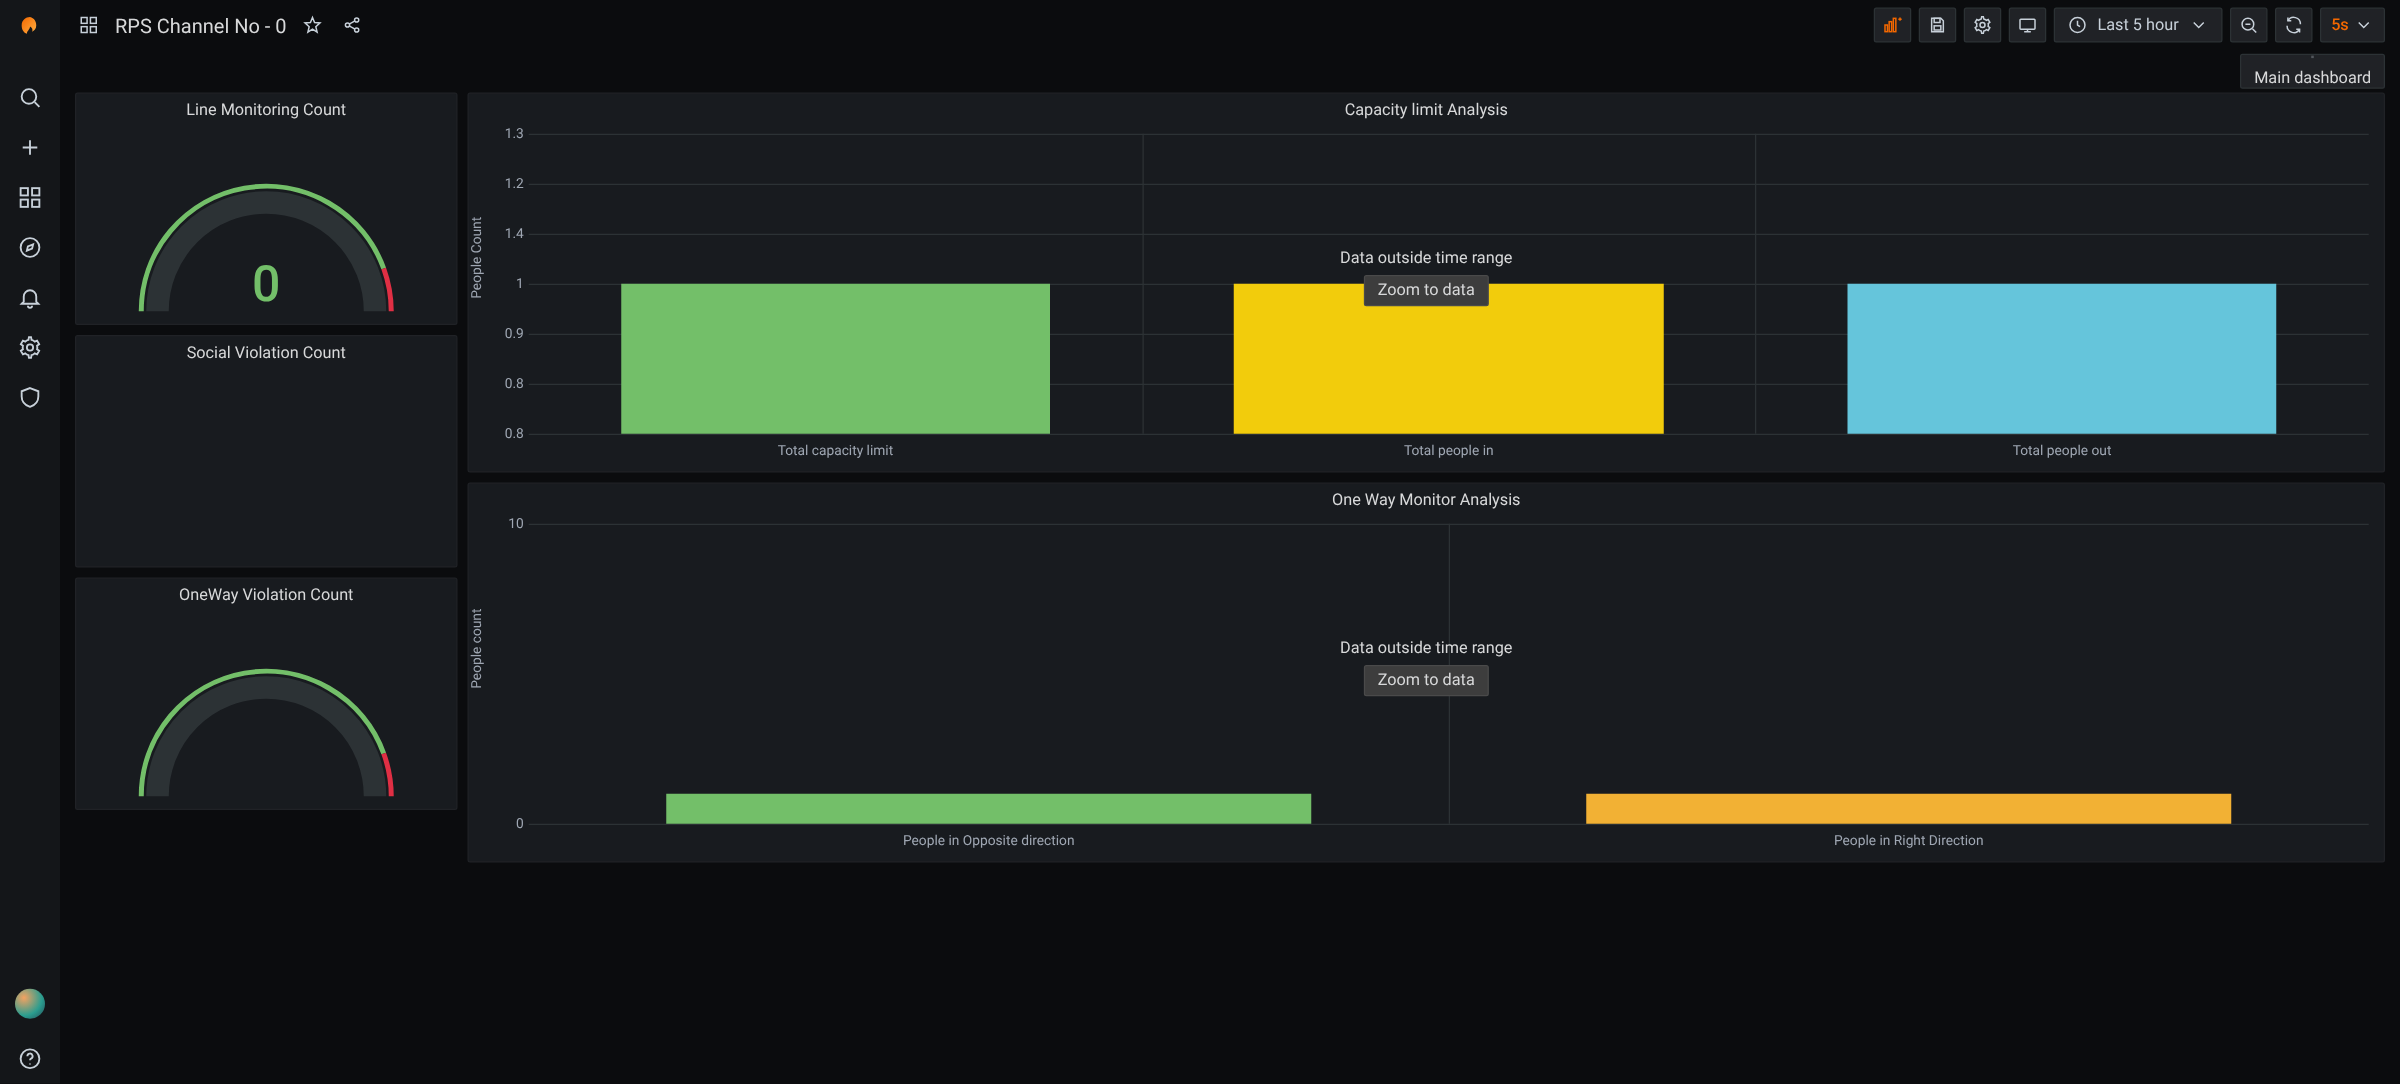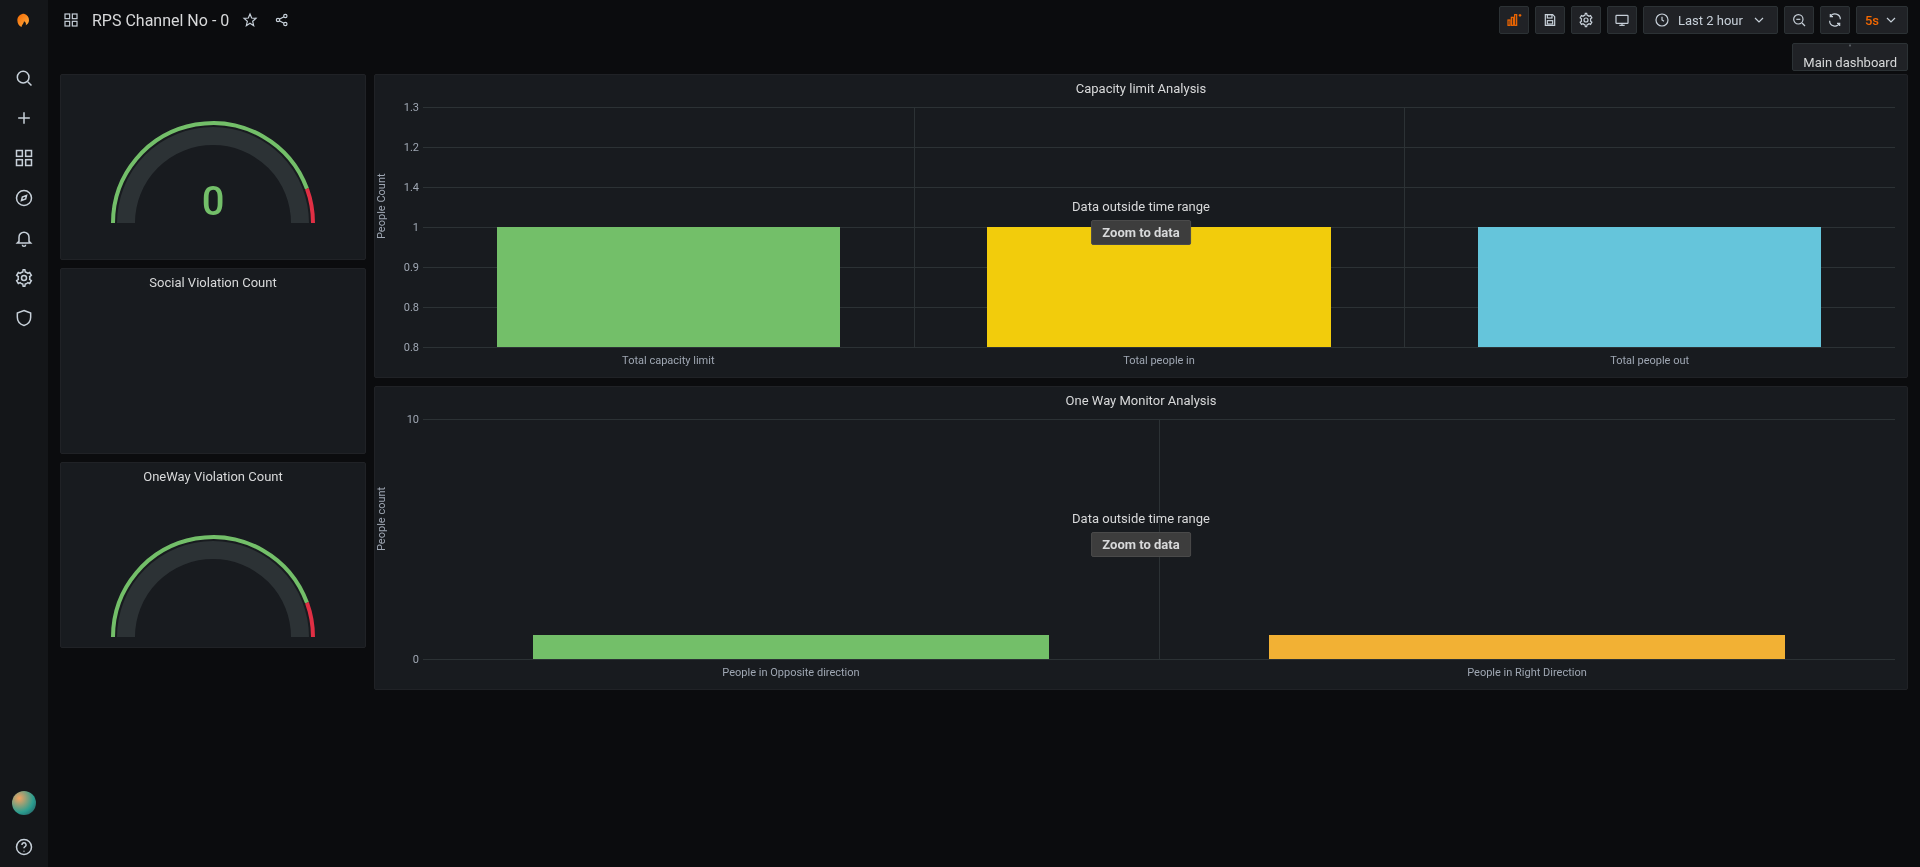--- a/index.html
+++ b/index.html
@@ -55,21 +55,21 @@
   .chart-body { position:relative; width:100%; height: calc(100% - 26px); }
   .ylabel { position:absolute; left: 6px; top: 50%; transform: translate(0,-50%) rotate(-90deg); transform-origin: left center; color:#9fa7b3; font-size: 11px; white-space: nowrap; }
   .plot { position:absolute; left: 48px; right: 12px; top: 6px; bottom: 30px; }
   .grid-line { position:absolute; left:0; right:0; border-top:1px solid #2c3235; }
   .ytick { position:absolute; left:-34px; width:30px; text-align:right; color:#9fa7b3; font-size:11px; transform: translateY(-50%); }
   .grid-v { position:absolute; top:0; bottom:0; border-left:1px solid #2c3235; }
   .bar { position:absolute; bottom:0; }
   .xcat { position:absolute; bottom:-20px; color:#9fa7b3; font-size:11px; text-align:center; transform: translateX(-50%); white-space: nowrap; }
 
   .overlay-msg { position:absolute; left:50%; top:44%; transform:translate(-50%,-50%); text-align:center; color:#d8d9da; font-size:13px; }
-  .overlay-btn { margin-top:6px; background:#3d3d3d; border:1px solid #4a4a4a; border-radius:2px; padding:4px 10px; color:#d8d9da; cursor:pointer; display:inline-block;font-weight:bold; }
+  .overlay-btn { margin-top:6px; background:#3d3d3d; border:1px solid #4a4a4a; border-radius:2px; padding:4px 10px; color:#d8d9da; cursor:pointer; display:inline-block; }
 
 </style>
 </head>
 <body>
 
 <div class="sidebar">
   <div class="logo">
     <svg viewBox="0 0 24 24">
         <defs>
           <linearGradient id="g1" x1="0" y1="0" x2="1" y2="1">
@@ -190,21 +190,21 @@
             <rect x="3" y="5" width="18" height="12" rx="1"></rect>
             <line x1="8" y1="20" x2="16" y2="20"></line>
             <line x1="12" y1="17" x2="12" y2="20"></line>
           </svg>
         </div>
       <div class="btn time">
         <svg viewBox="0 0 24 24">
             <circle cx="12" cy="12" r="9"></circle>
             <polyline points="12,7 12,12 15,14"></polyline>
           </svg>
-        <span>Last 2 hour</span>
+        <span>Last 5 hour</span>
         <svg viewBox="0 0 24 24">
             <polyline points="6,9 12,15 18,9"></polyline>
           </svg>
       </div>
       <div class="btn square">
           <svg viewBox="0 0 24 24">
             <circle cx="11" cy="11" r="7"></circle>
             <line x1="21" y1="21" x2="16.5" y2="16.5"></line>
             <line x1="8" y1="11" x2="14" y2="11"></line>
           </svg>
@@ -234,20 +234,21 @@
           <line x1="4" y1="17" x2="20" y2="17"></line>
         </svg>
       <span>Main dashboard</span>
     </div>
   </div>
 
   <div class="dash">
     <div class="dash-left">
 
       <div id="gauge-0" class="panel gauge-panel">
+        <div class="panel-title">Line Monitoring Count</div>
         <div class="gauge-wrap">
           <svg class="gauge-svg" viewBox="0 0 220 140">
               <path d="M 23 130 A 87 87 0 0 1 197 130" stroke="#2c3235" stroke-width="18" fill="none"></path>
               <path d="M 10 130 A 100 100 0 0 1 203.96926207859084 95.79798566743312" stroke="#73bf69" stroke-width="4" fill="none"></path>
               <path d="M 203.96926207859084 95.79798566743312 A 100 100 0 0 1 210 130" stroke="#e02f44" stroke-width="4" fill="none"></path>
             </svg>
           <div class="gauge-value">0</div>
         </div>
       </div>
       <div id="gauge-1" class="panel gauge-panel">

